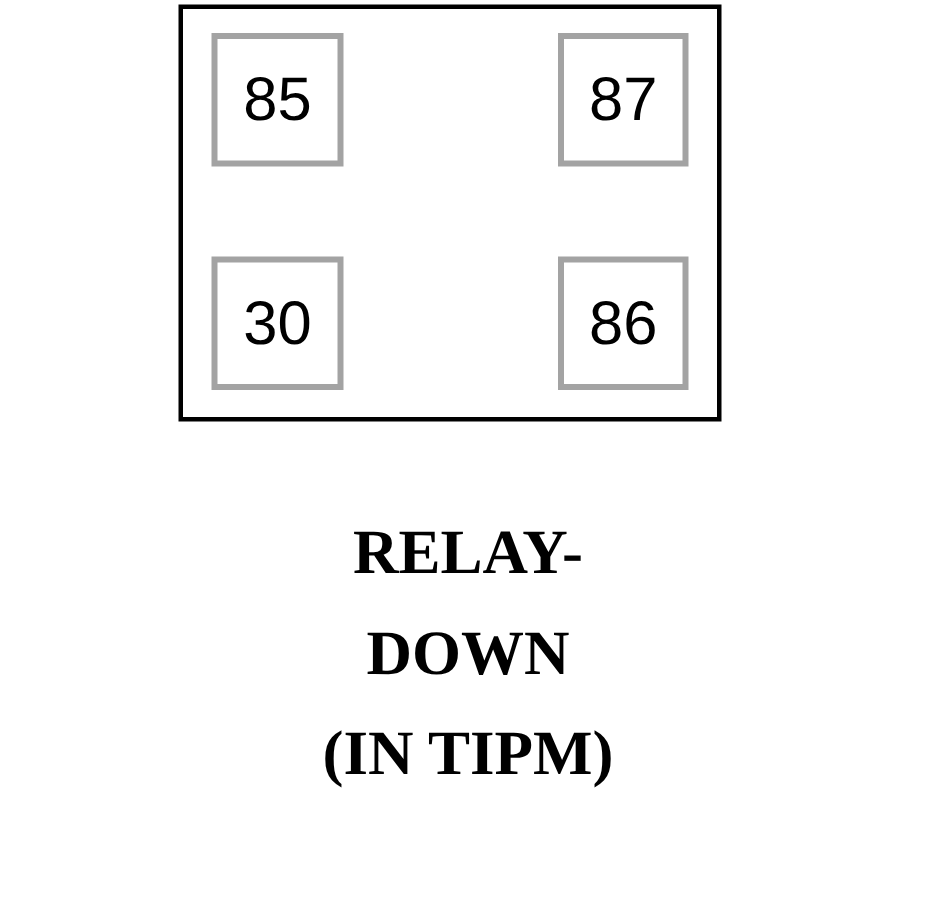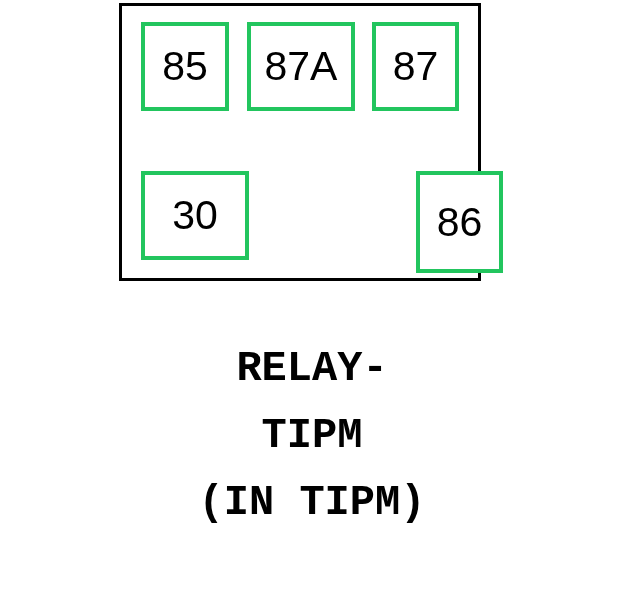--- a/index.html
+++ b/index.html
@@ -27,54 +27,54 @@
     width: 362px;
     height: 278px;
     border: 3px solid #000000;
     box-sizing: border-box;
     background: #ffffff;
   }
 
   
   .terminal {
     position: absolute;
-    border: 4px solid #22c55e;
+    border: 4px solid #a3a3a3;
     box-sizing: border-box;
     background: #ffffff;
     display: flex;
     align-items: center;
     justify-content: center;
   }
   .terminal-label {
     font-family: "Liberation Sans", sans-serif;
     font-size: 41px;
     font-weight: 400;
     line-height: 1;
     color: #000000;
     letter-spacing: 0px;
     white-space: nowrap;
   }
 
   
   .pad-85  { left: 141px; top: 22px;  width: 88px;  height: 89px; }
   .pad-87a { left: 247px; top: 22px;  width: 108px; height: 89px; }
   .pad-87  { left: 372px; top: 22px;  width: 87px;  height: 89px; text-align: right; }
-  .pad-30  { left: 141px; top: 171px; width: 108px;  height: 89px; }
-  .pad-86  { left: 372px; top: 171px; width: 87px;  height: 102px; margin-left: 44px; }
+  .pad-30  { left: 141px; top: 171px; width: 88px;  height: 89px; }
+  .pad-86  { left: 372px; top: 171px; width: 87px;  height: 89px; }
 
   
   .caption {
     position: absolute;
     left: 0;
     top: 336px;
     width: 624px;
     text-align: center;
   }
   .caption-line {
-    font-family: Liberation Mono, monospace;
+    font-family: Liberation Serif, serif;
     font-weight: bold;
     font-size: 42px;
     line-height: 67px;
     color: #000000;
     letter-spacing: 0px;
     white-space: nowrap;
   }
 </style>
 </head>
 <body>
@@ -83,35 +83,32 @@
 
   <div class="relay-body">
 
     
   </div>
 
   <div class="terminal pad-85">
     <span class="terminal-label">85</span>
   </div>
 
-  <div class="terminal pad-87a">
-    <span class="terminal-label">87A</span>
-  </div>
 
   <div class="terminal pad-87">
     <span class="terminal-label">87</span>
   </div>
 
   <div class="terminal pad-30">
     <span class="terminal-label">30</span>
   </div>
 
   <div class="terminal pad-86">
     <span class="terminal-label">86</span>
   </div>
 
   <div class="caption">
     <div class="caption-line">RELAY-</div>
-    <div class="caption-line">TIPM</div>
+    <div class="caption-line">DOWN</div>
     <div class="caption-line">(IN TIPM)</div>
   </div>
 
 </div>
 
 </body></html>

